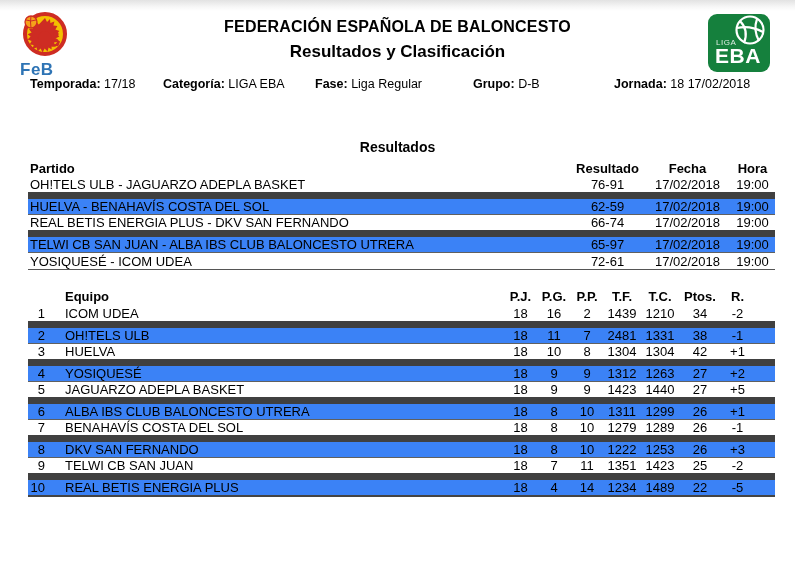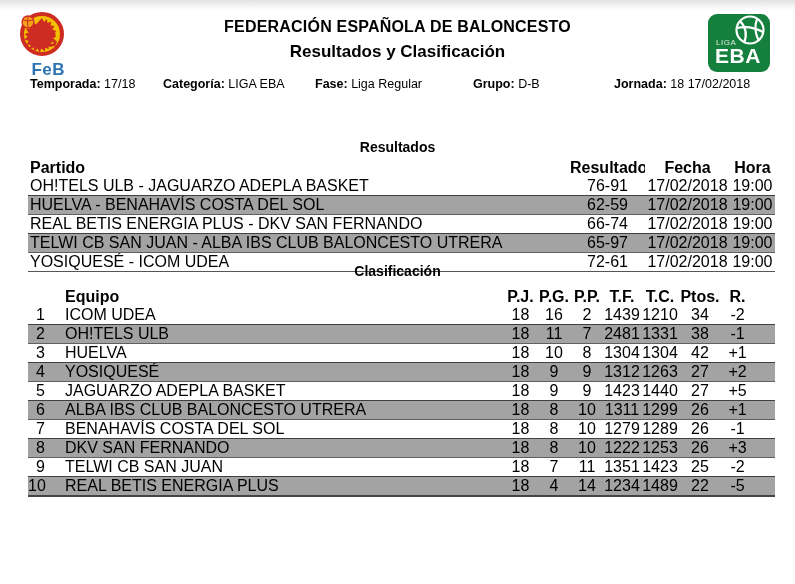--- a/index.html
+++ b/index.html
@@ -3,21 +3,21 @@
 <meta charset="utf-8">
 <style>
   * { box-sizing: border-box; margin: 0; padding: 0; }
   html, body { background: #fff; }
   body { font-family: "Liberation Sans", sans-serif; color: #000; }
   .page { position: relative; width: 795px; height: 584px; background: #fff; overflow: hidden; }
   .top-fade { position: absolute; top: 0; left: 0; right: 0; height: 11px;
               background: linear-gradient(to bottom, #e2e2e2, #f6f6f6 60%, #ffffff); }
 
   
-  .feb-logo { position: absolute; left: 13px; top: 12px; width: 52px; text-align: right; }
+  .feb-logo { position: absolute; left: 20px; top: 12px; width: 52px; text-align: left; }
   .feb-text { font-weight: bold; font-size: 17px; color: #2E74B5; letter-spacing: 0.5px; line-height: 15px; }
   .page-title { position: absolute; top: 18px; left: 0; width: 100%; text-align: center;
                 font-size: 16px; font-weight: bold; letter-spacing: 0.2px; }
   .page-subtitle { position: absolute; top: 42px; left: 0; width: 100%; text-align: center;
                    font-size: 17px; font-weight: bold; }
   .eba-badge { position: absolute; left: 708px; top: 14px; width: 62px; height: 58px;
                background: #15803d; border-radius: 9px; overflow: hidden; }
   .eba-ball { position: absolute; top: 1px; right: 1px; }
   .eba-liga { position: absolute; left: 8px; bottom: 25px; font-size: 8px; color: rgba(255,255,255,0.85); letter-spacing: 0.5px; }
   .eba-text { position: absolute; left: 7px; bottom: 4px; font-size: 21px; font-weight: bold; color: #fff; letter-spacing: 0.5px; }
@@ -33,24 +33,24 @@
   .m-jornada { left: 614px; }
 
   
   .sec-title { position: absolute; left: 0; width: 100%; text-align: center;
                font-size: 14px; font-weight: bold; }
   .t-results { top: 139px; }
   .t-class { top: 263px; }
 
   
   table { position: absolute; left: 28px; width: 747px; border-collapse: collapse;
-          table-layout: fixed; font-size: 16px; }
+          table-layout: fixed; font-size: 13px; }
   th { font-weight: bold; text-align: center; }
   td, th { overflow: hidden; white-space: nowrap; }
-  tr.zebra td { background: #a3a3a3; border-top: 1px solid #404040; border-bottom: 1px solid #606060; }
+  tr.zebra td { background: #3b82f6; border-top: 7px solid #404040; border-bottom: 1px solid #606060; }
 
   .results-table { top: 159px; border-bottom: 1.5px solid #555; }
   .results-table th { height: 18px; vertical-align: middle; }
   .results-table td { height: 17px; vertical-align: middle; }
   .col-partido { text-align: left; padding-left: 2px; }
   .col-resultado { width: 75px; text-align: center; }
   .col-fecha { width: 85px; text-align: center; }
   .col-hora { width: 45px; text-align: center; }
 
   .class-table { top: 287px; border-bottom: 2px solid #444; }
@@ -149,21 +149,20 @@
         </tr>
         <tr>
           <td class="col-partido">YOSIQUESÉ - ICOM UDEA</td>
           <td class="col-resultado">72-61</td>
           <td class="col-fecha">17/02/2018</td>
           <td class="col-hora">19:00</td>
         </tr>
       </tbody>
   </table>
 
-  <div class="sec-title t-class">Clasificación</div>
   <table class="class-table">
     <thead>
       <tr>
         <th class="col-pos"></th>
         <th class="col-equipo">Equipo</th>
         <th class="col-pj">P.J.</th>
         <th class="col-pg">P.G.</th>
         <th class="col-pp">P.P.</th>
         <th class="col-tf">T.F.</th>
         <th class="col-tc">T.C.</th>

